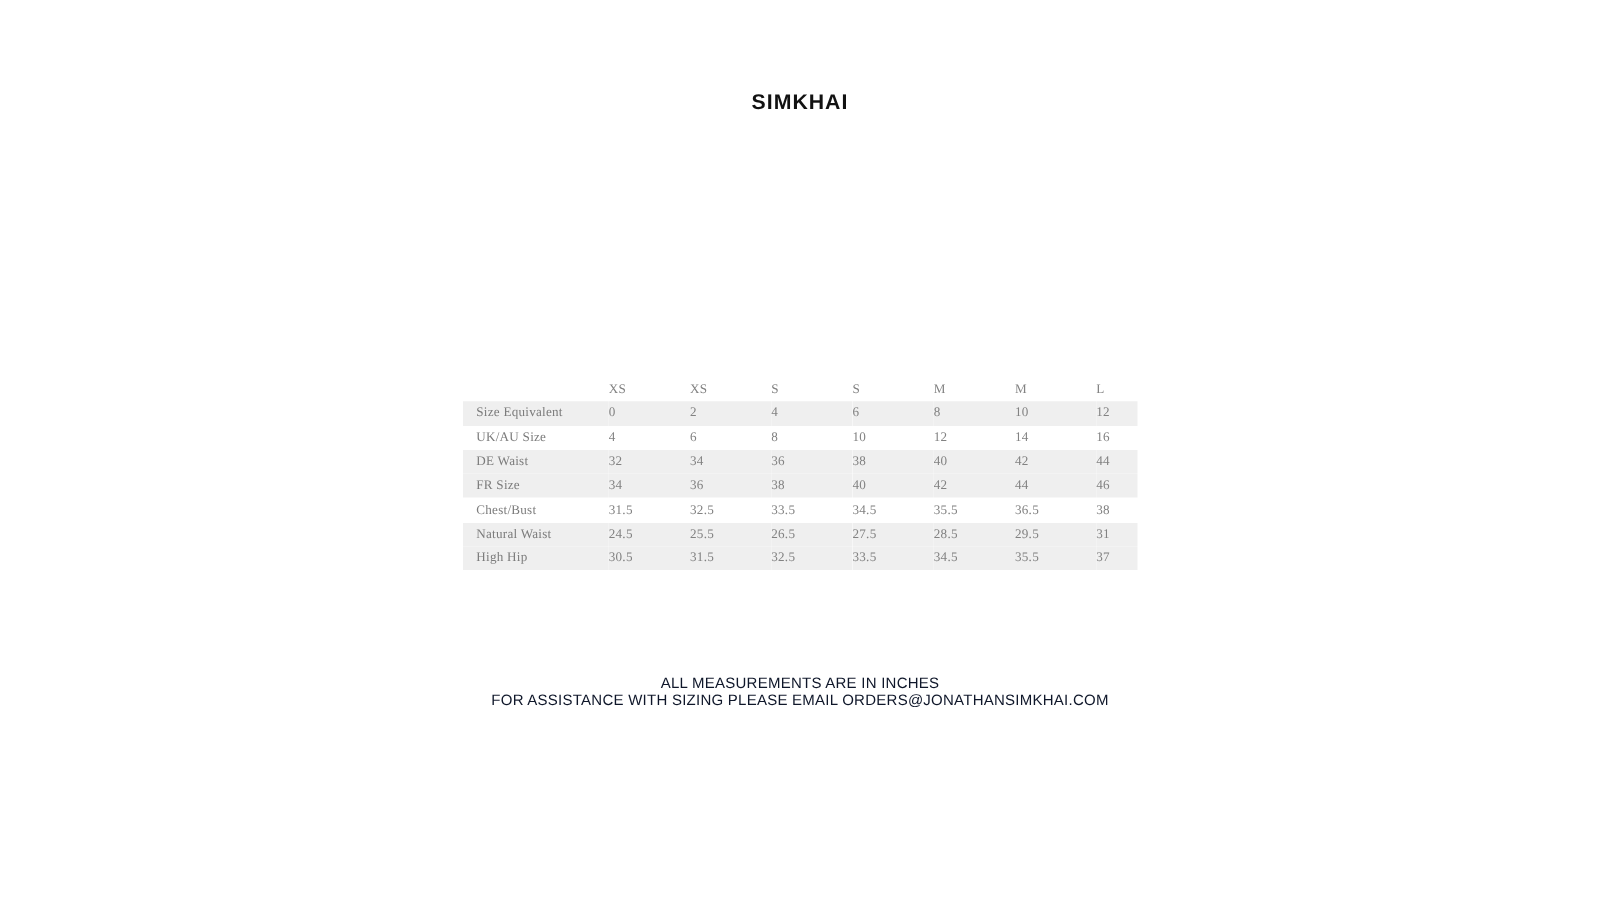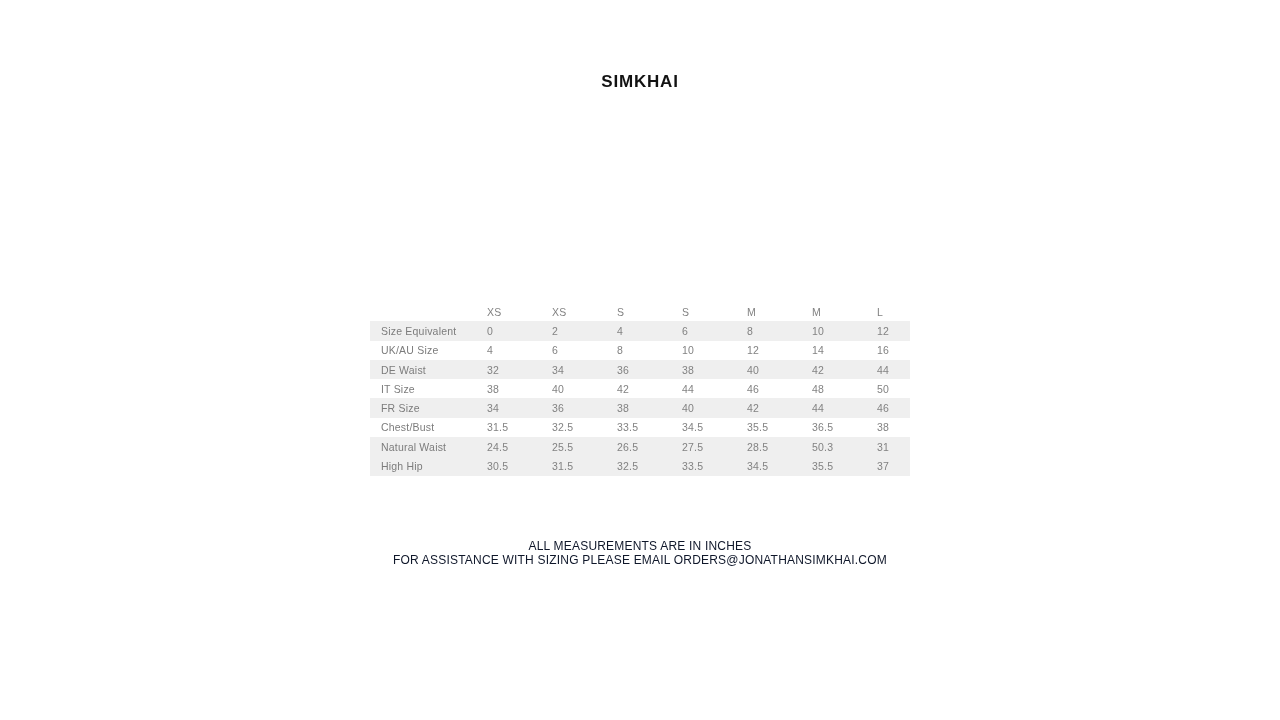--- a/index.html
+++ b/index.html
@@ -13,21 +13,21 @@
     top: 72px; left: 0; width: 1280px;
     text-align: center;
     font-size: 17px;
     font-weight: 700;
     letter-spacing: 0.8px;
     color: #121212;
   }
 
   .chart-wrap {
     position: absolute;
-    top: 302px; left: 370px; width: 540px;
+    top: 302px; left: 370px; width: 540px; font-family: Liberation Serif, serif;
   }
 
   table.size-chart {
     width: 540px;
     border-collapse: collapse;
     table-layout: fixed;
   }
   table.size-chart th,
   table.size-chart td {
     height: 19.3px;
@@ -109,30 +109,20 @@
           <tr class="shaded">
             <td class="row-label">DE Waist</td>
             <td>32</td>
             <td>34</td>
             <td>36</td>
             <td>38</td>
             <td>40</td>
             <td>42</td>
             <td>44</td>
           </tr>
-          <tr>
-            <td class="row-label">IT Size</td>
-            <td>38</td>
-            <td>40</td>
-            <td>42</td>
-            <td>44</td>
-            <td>46</td>
-            <td>48</td>
-            <td>50</td>
-          </tr>
           <tr class="shaded">
             <td class="row-label">FR Size</td>
             <td>34</td>
             <td>36</td>
             <td>38</td>
             <td>40</td>
             <td>42</td>
             <td>44</td>
             <td>46</td>
           </tr>
@@ -146,21 +136,21 @@
             <td>36.5</td>
             <td>38</td>
           </tr>
           <tr class="shaded">
             <td class="row-label">Natural Waist</td>
             <td>24.5</td>
             <td>25.5</td>
             <td>26.5</td>
             <td>27.5</td>
             <td>28.5</td>
-            <td>50.3</td>
+            <td>29.5</td>
             <td>31</td>
           </tr>
           <tr class="shaded">
             <td class="row-label">High Hip</td>
             <td>30.5</td>
             <td>31.5</td>
             <td>32.5</td>
             <td>33.5</td>
             <td>34.5</td>
             <td>35.5</td>

